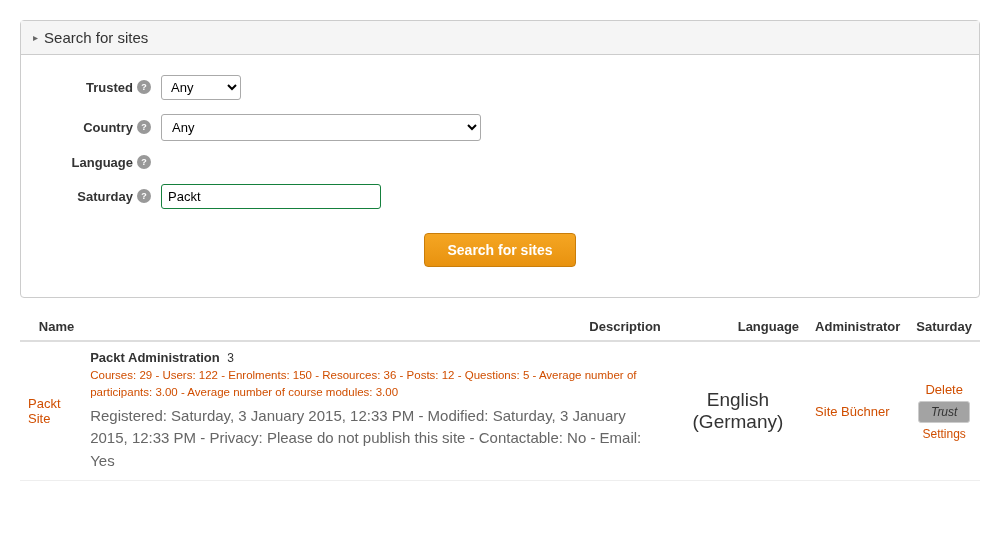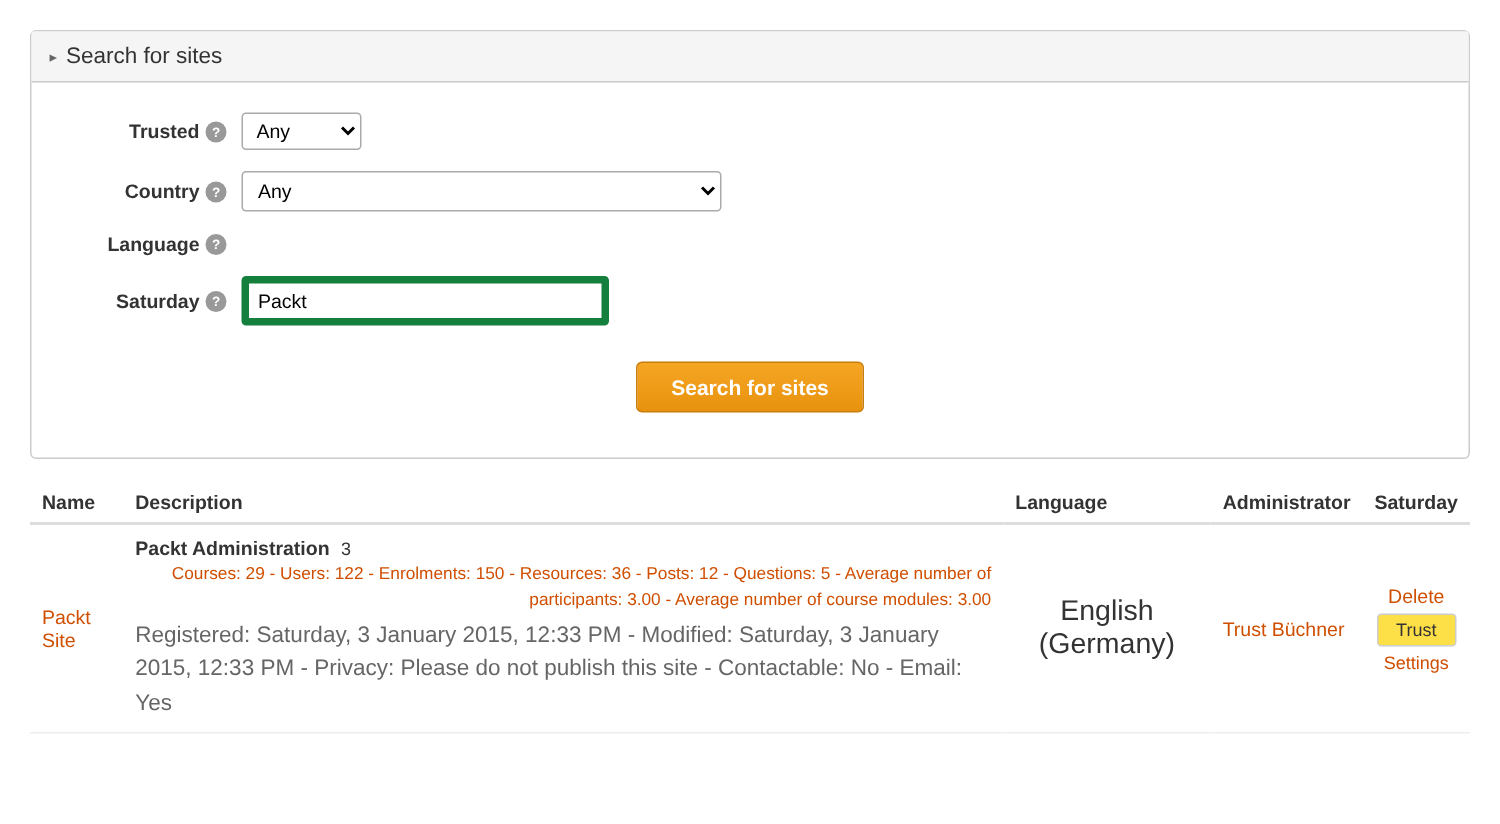--- a/index.html
+++ b/index.html
@@ -54,21 +54,21 @@
       margin-bottom: 14px;
     }
     .form-label {
       width: 120px;
       text-align: right;
       padding-right: 10px;
       font-weight: bold;
       font-size: 13px;
       color: #333;
       display: flex;
-      align-items: center;
+      align-items: flex-start;
       justify-content: flex-end;
       gap: 4px;
     }
     .help-icon {
       display: inline-flex;
       align-items: center;
       justify-content: center;
       width: 14px;
       height: 14px;
       border-radius: 50%;
@@ -88,23 +88,23 @@
     }
     .form-control-medium {
       width: 320px;
       padding: 4px 6px;
       border: 1px solid #aaa;
       border-radius: 3px;
       font-size: 13px;
       background: #fff;
     }
     .form-control-text {
-      width: 245px;
+      width: 220px;
       padding: 4px 6px;
-      border: 5px solid #15803d;
+      border: 1px solid #15803d;
       border-radius: 3px;
       font-size: 13px;
     }
     .search-btn-row {
       display: flex;
       justify-content: center;
       padding: 10px 0 0 0;
     }
     .search-btn {
       background: linear-gradient(to bottom, #f5a623, #e8920f);
@@ -117,21 +117,21 @@
       cursor: pointer;
     }
     .results-table {
       width: 100%;
       border-collapse: collapse;
     }
     .results-table thead tr {
       border-bottom: 2px solid #ddd;
     }
     .results-table thead th {
-      text-align: left;
+      text-align: right;
       padding: 6px 8px;
       font-weight: bold;
       font-size: 13px;
       color: #333;
     }
     .results-table tbody tr {
       border-bottom: 1px solid #eee;
       vertical-align: top;
     }
     .results-table tbody td {
@@ -147,21 +147,20 @@
       font-weight: bold;
       font-size: 13px;
       color: #333;
       margin-bottom: 2px;
     }
     .desc-stats {
       color: #d04e00;
       font-size: 11.5px;
       line-height: 1.5;
       margin-bottom: 3px;
-      text-align: right;
     }
     .desc-meta {
       color: #666;
       font-size: 15px;
       line-height: 1.5;
     }
     .lang-cell {
       text-align: center;
       font-size: 19px;
       color: #333;
@@ -177,29 +176,30 @@
     }
     .op-delete {
       color: #d04e00;
       text-decoration: none;
       font-size: 13px;
       display: block;
       margin-bottom: 4px;
       text-align: center;
     }
     .op-trust-btn {
-      background: #fde047;
+      background: #a3a3a3;
       border: 1px solid #ccc;
       padding: 3px 12px;
       border-radius: 3px;
       cursor: pointer;
       font-size: 12px;
       color: #333;
       display: block;
       margin: 0 auto 4px auto;
+      font-style: italic;
     }
     .op-settings {
       color: #d04e00;
       text-decoration: none;
       font-size: 12px;
       display: block;
       text-align: center;
       margin-top: 4px;
     }
   </style>
@@ -277,21 +277,21 @@
         <td>
           <div class="desc-title">
             <span>Packt Administration</span>
             <span style="font-size:12px; font-weight:normal; margin-left:4px;">3</span>
           </div>
           <div class="desc-stats">Courses: 29 - Users: 122 - Enrolments: 150 - Resources: 36 - Posts: 12 - Questions: 5 - Average number of participants: 3.00 - Average number of course modules: 3.00</div>
           <div class="desc-meta">Registered: Saturday, 3 January 2015, 12:33 PM - Modified: Saturday, 3 January 2015, 12:33 PM - Privacy: Please do not publish this site - Contactable: No - Email: Yes</div>
         </td>
         <td class="lang-cell">English (Germany)</td>
         <td>
-          <a href="#" class="admin-link">Trust Büchner</a>
+          <a href="#" class="admin-link">Site Büchner</a>
         </td>
         <td class="operation-cell">
           <a href="#" class="op-delete">Delete</a>
           <button class="op-trust-btn">Trust</button>
           <a href="#" class="op-settings">Settings</a>
         </td>
       </tr>
     </tbody>
   </table>
 

